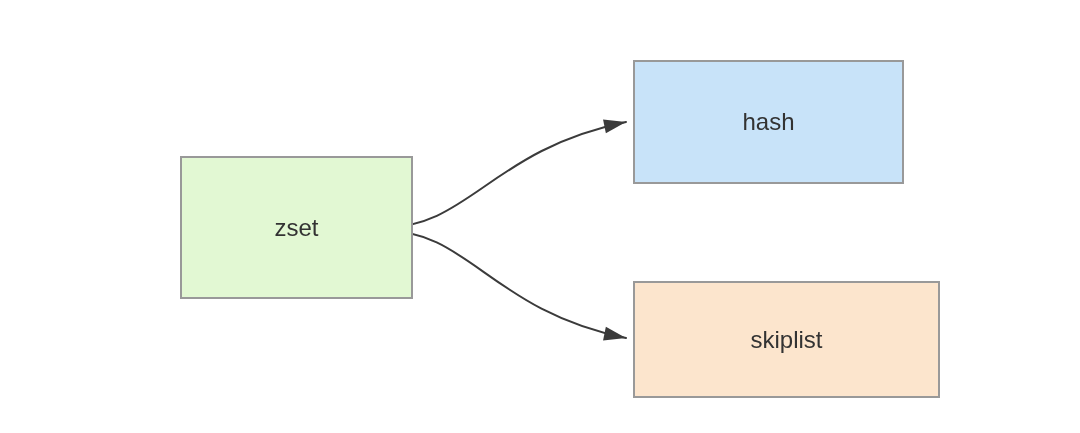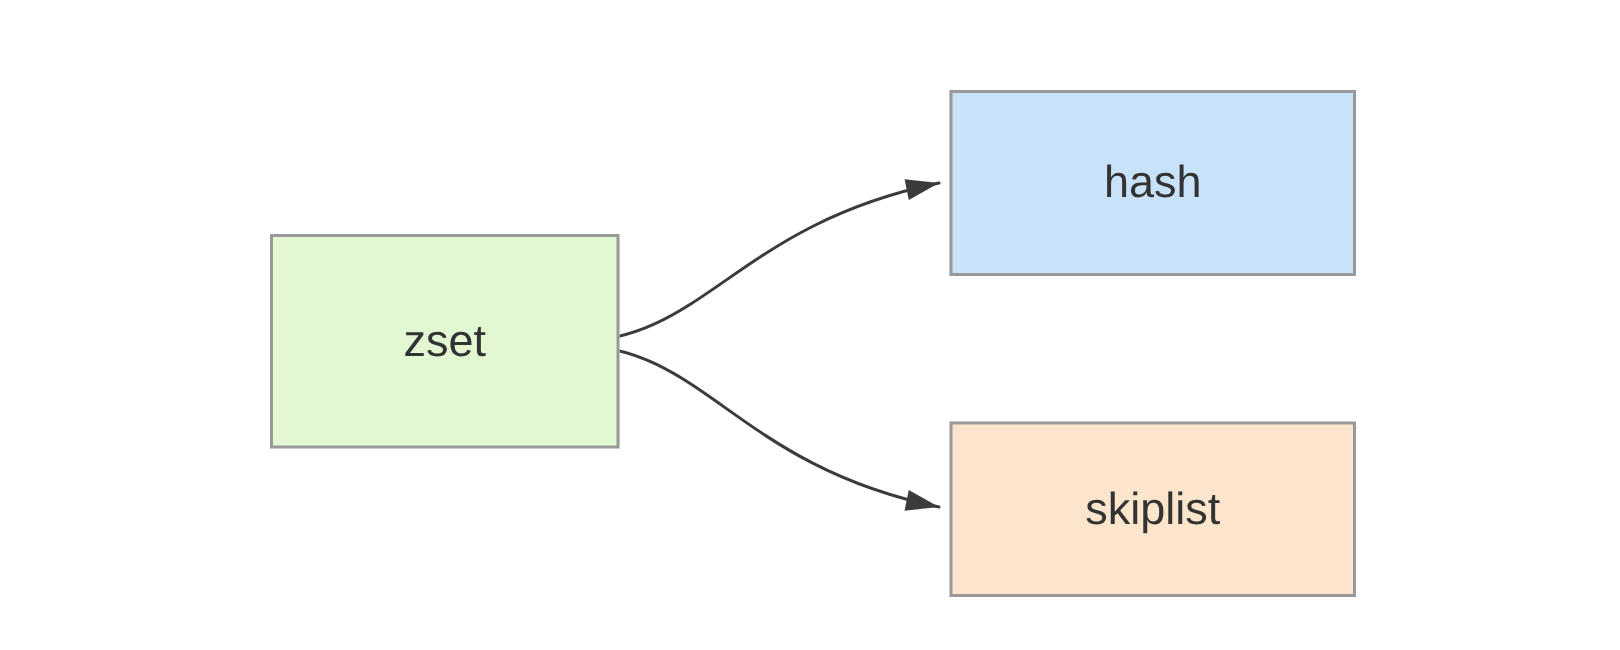--- a/index.html
+++ b/index.html
@@ -27,40 +27,40 @@
     stroke-width: 2;
     stroke-linecap: round;
   }
   .node {
     position: absolute;
     box-sizing: border-box;
     border: 2px solid #999999;
     display: flex;
     align-items: center;
     justify-content: center;
-    font-size: 30px;
+    font-size: 24px;
     color: #333333;
   }
   .node-zset {
     left: 148px;
     top: 156px;
     width: 233px;
     height: 143px;
     margin-left: 32px;
   }
   .node-hash {
     left: 633px;
     top: 60px;
     width: 271px;
     height: 124px;
   }
   .node-skiplist {
     left: 633px;
     top: 281px;
-    width: 271px;
+    width: 307px;
     height: 117px;
   }
 </style>
 </head>
 <body>
 
 <div class="canvas">
 
   <svg class="edge-layer" width="1080" height="433" viewBox="0 0 1080 433" xmlns="http://www.w3.org/2000/svg">
     <defs>

